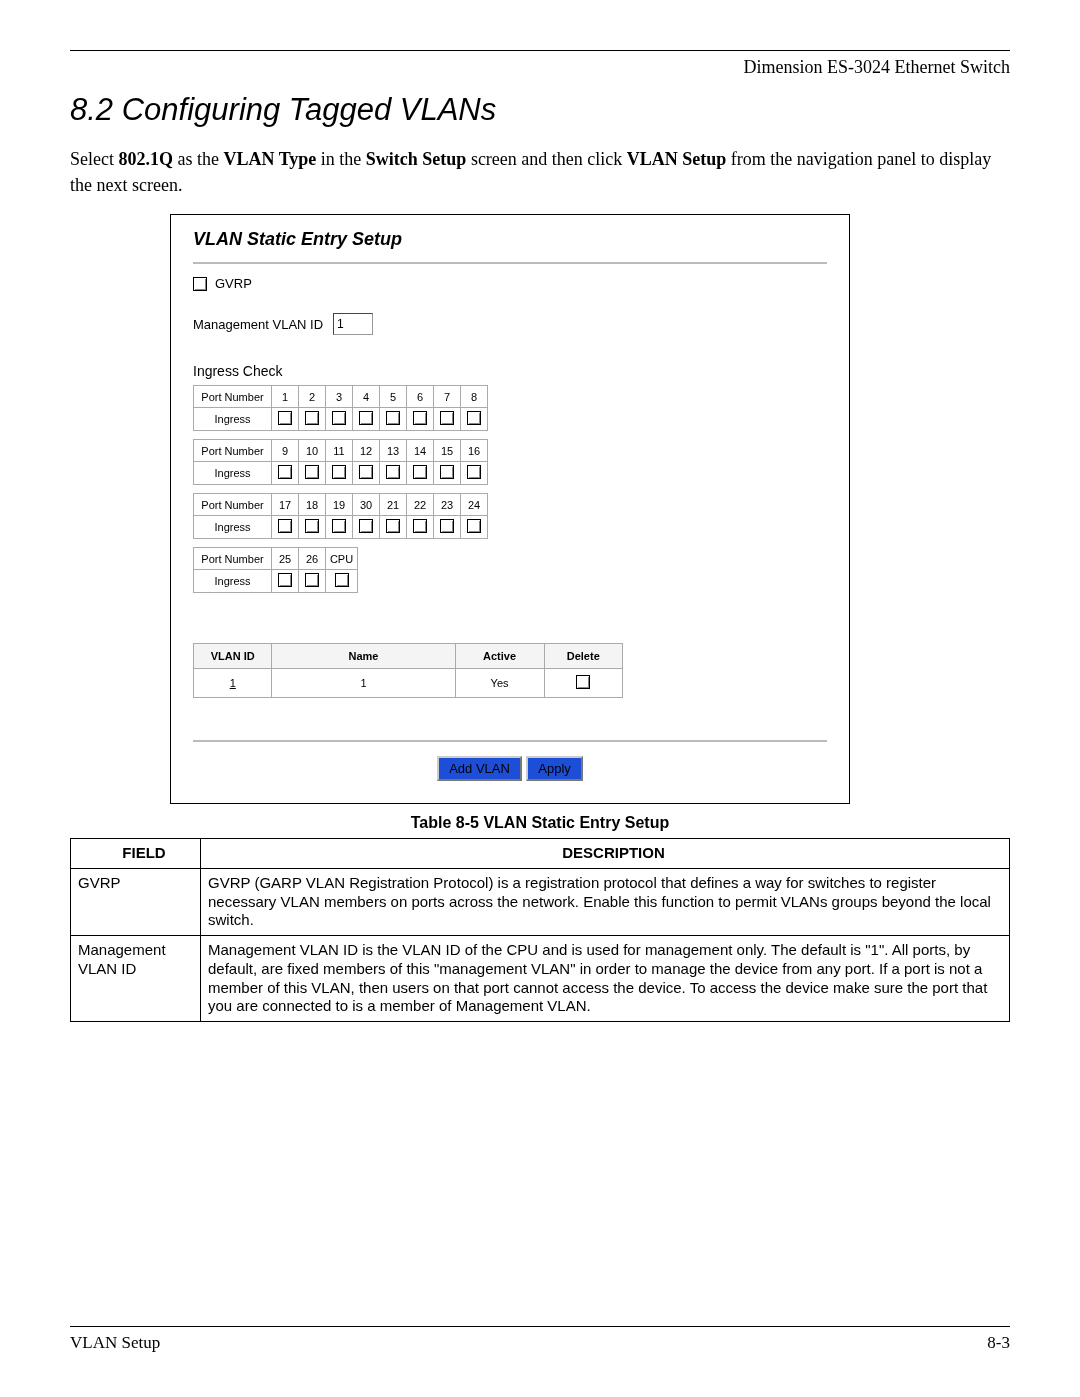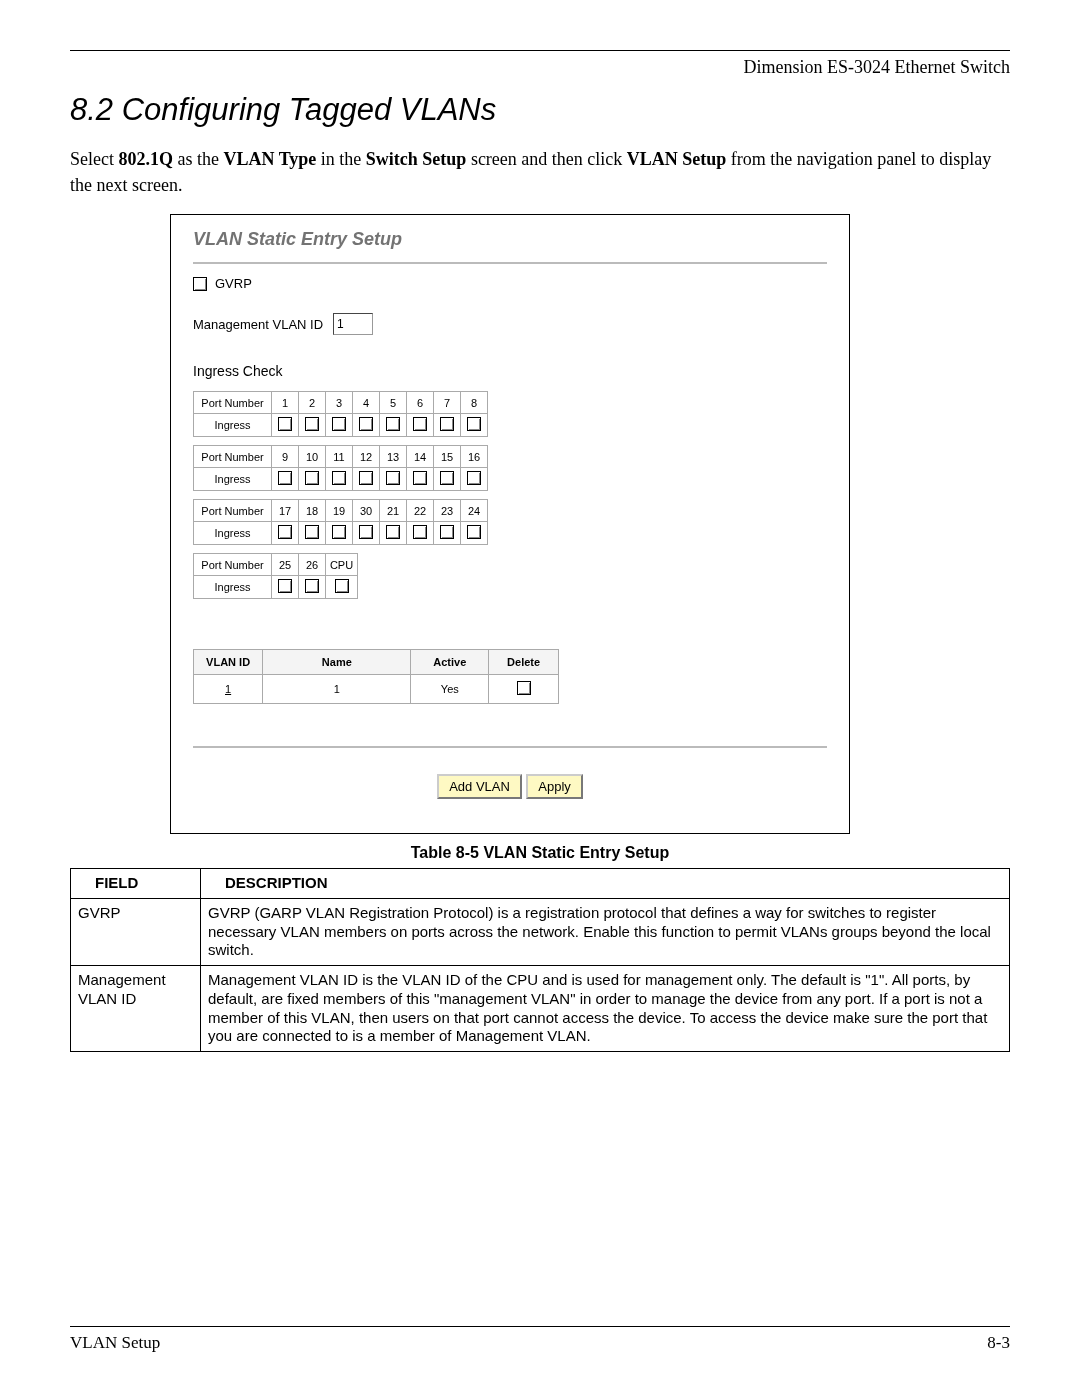--- a/index.html
+++ b/index.html
@@ -4,47 +4,47 @@
   <style>
     * { box-sizing: border-box; }
     body { margin: 0; padding: 0; background: #fff; font-family: "Times New Roman", serif; color: #000; }
     .page { width: 1080px; height: 1397px; margin: 0 auto; position: relative; padding: 50px 70px 40px; }
     .header-line { border-top: 1px solid #000; margin-bottom: 6px; }
     .header-text { text-align: right; font-size: 18px; margin-bottom: 14px; }
     h1.section-heading { font-size: 31px; font-weight: 400; margin: 6px 0 18px; font-family: Arial, sans-serif; font-style: italic; }
     .para { font-size: 18px; line-height: 1.45; margin: 0 0 16px; }
     .para b { font-weight: bold; }
     .figure-box { width: 680px; margin: 10px 0 10px 100px; border: 1px solid #000; padding: 10px 22px 22px; font-family: Arial, sans-serif; }
-    .panel-title { color: #737373; font-style: italic; font-weight: bold; font-size: 18px; margin: 4px 0 12px; }
+    .panel-title { color: #000000; font-style: italic; font-weight: bold; font-size: 18px; margin: 4px 0 12px; }
     .inner-hr { border: none; border-top: 2px solid #bbb; margin: 0 0 12px; }
     .gvrp-row { margin: 10px 0 22px; font-family: Arial, sans-serif; font-size: 13px; display: flex; align-items: center; gap: 8px; }
     .mgmt-row { margin: 0 0 28px; font-family: Arial, sans-serif; font-size: 13px; display: flex; align-items: center; gap: 10px; }
     .mgmt-row input { width: 40px; height: 22px; border: 1px inset #999; font-family: Arial; font-size: 12px; padding: 0 3px; }
-    .ing-title { font-family: Arial, sans-serif; font-size: 14px; margin-bottom: 12px; }
+    .ing-title { font-family: Arial, sans-serif; font-size: 14px; margin-bottom: 6px; }
     .ing-table { border-collapse: collapse; margin-bottom: 8px; }
     .ing-table td { border: 1px solid #aaa; font-family: Arial, sans-serif; font-size: 11px; text-align: center; padding: 4px 0; width: 27px; height: 22px; vertical-align: middle; }
     .ing-table td.label { width: 78px; padding: 4px 4px; }
     .ing-table td.cb { padding: 3px; }
     .ing-table td.cb .sq { width: 14px; height: 14px; border: 1px solid #000; display: inline-block; box-shadow: inset 1px 1px 0 #fff, inset -1px -1px 0 #888; }
-    .vlan-list { border-collapse: collapse; margin-top: 50px; width: 366px; padding-left: 32px; }
+    .vlan-list { border-collapse: collapse; margin-top: 50px; width: 430px; padding-left: 32px; }
     .vlan-list th, .vlan-list td { border: 1px solid #aaa; font-family: Arial, sans-serif; font-size: 11px; text-align: center; padding: 6px 8px; }
     .vlan-list th { font-weight: bold; background: #f4f4f4; }
     .vlan-list td.col-id { width: 75px; text-decoration: underline; }
     .vlan-list td.col-name { width: 175px; }
     .vlan-list td.col-active { width: 85px; }
     .vlan-list td.col-del { width: 75px; }
     .vlan-list td.col-del .sq { width: 14px; height: 14px; border: 1px solid #000; display: inline-block; box-shadow: inset 1px 1px 0 #fff, inset -1px -1px 0 #888; }
     .button-row { text-align: center; margin-top: 42px; border-top: 2px solid #bbb; padding-top: 14px; }
-    .btn { display: inline-block; font-family: Arial, sans-serif; font-size: 13px; padding: 3px 10px; border: 2px outset #ccc; background: #fef9c3; margin: 12px 0px; }
+    .btn { display: inline-block; font-family: Arial, sans-serif; font-size: 13px; padding: 3px 10px; border: 2px outset #ccc; background: #1d4ed8; margin: 0 0px; }
     .figure-caption { text-align: center; font-family: Arial, sans-serif; font-weight: bold; font-size: 16px; margin: 18px 0 40px; }
     .table-caption { text-align: center; font-family: Arial, sans-serif; font-weight: bold; font-size: 16px; margin: 10px 0 6px; }
     .desc-table { border-collapse: collapse; width: 100%; font-family: Arial, sans-serif; font-size: 15px; }
     .desc-table th, .desc-table td { border: 1px solid #000; padding: 5px 7px; text-align: left; vertical-align: top; line-height: 1.25; }
     .desc-table th { text-align: left; font-weight: bold; }
-    .desc-table th.center { text-align: left; padding-left: 24px; }
+    .desc-table th.center { text-align: center; padding-left: 24px; }
     .desc-table td.field { width: 130px; }
     .footer { position: absolute; left: 70px; right: 70px; bottom: 44px; }
     .footer-line { border-top: 1px solid #000; margin-bottom: 6px; }
     .footer-row { display: flex; justify-content: space-between; font-size: 17px; }
     .cb-classic { width: 14px; height: 14px; border: 1px solid #000; display: inline-block; box-shadow: inset 1px 1px 0 #fff, inset -1px -1px 0 #888; vertical-align: middle; }
   </style>
 </head>
 <body>
 
 <div class="page">

